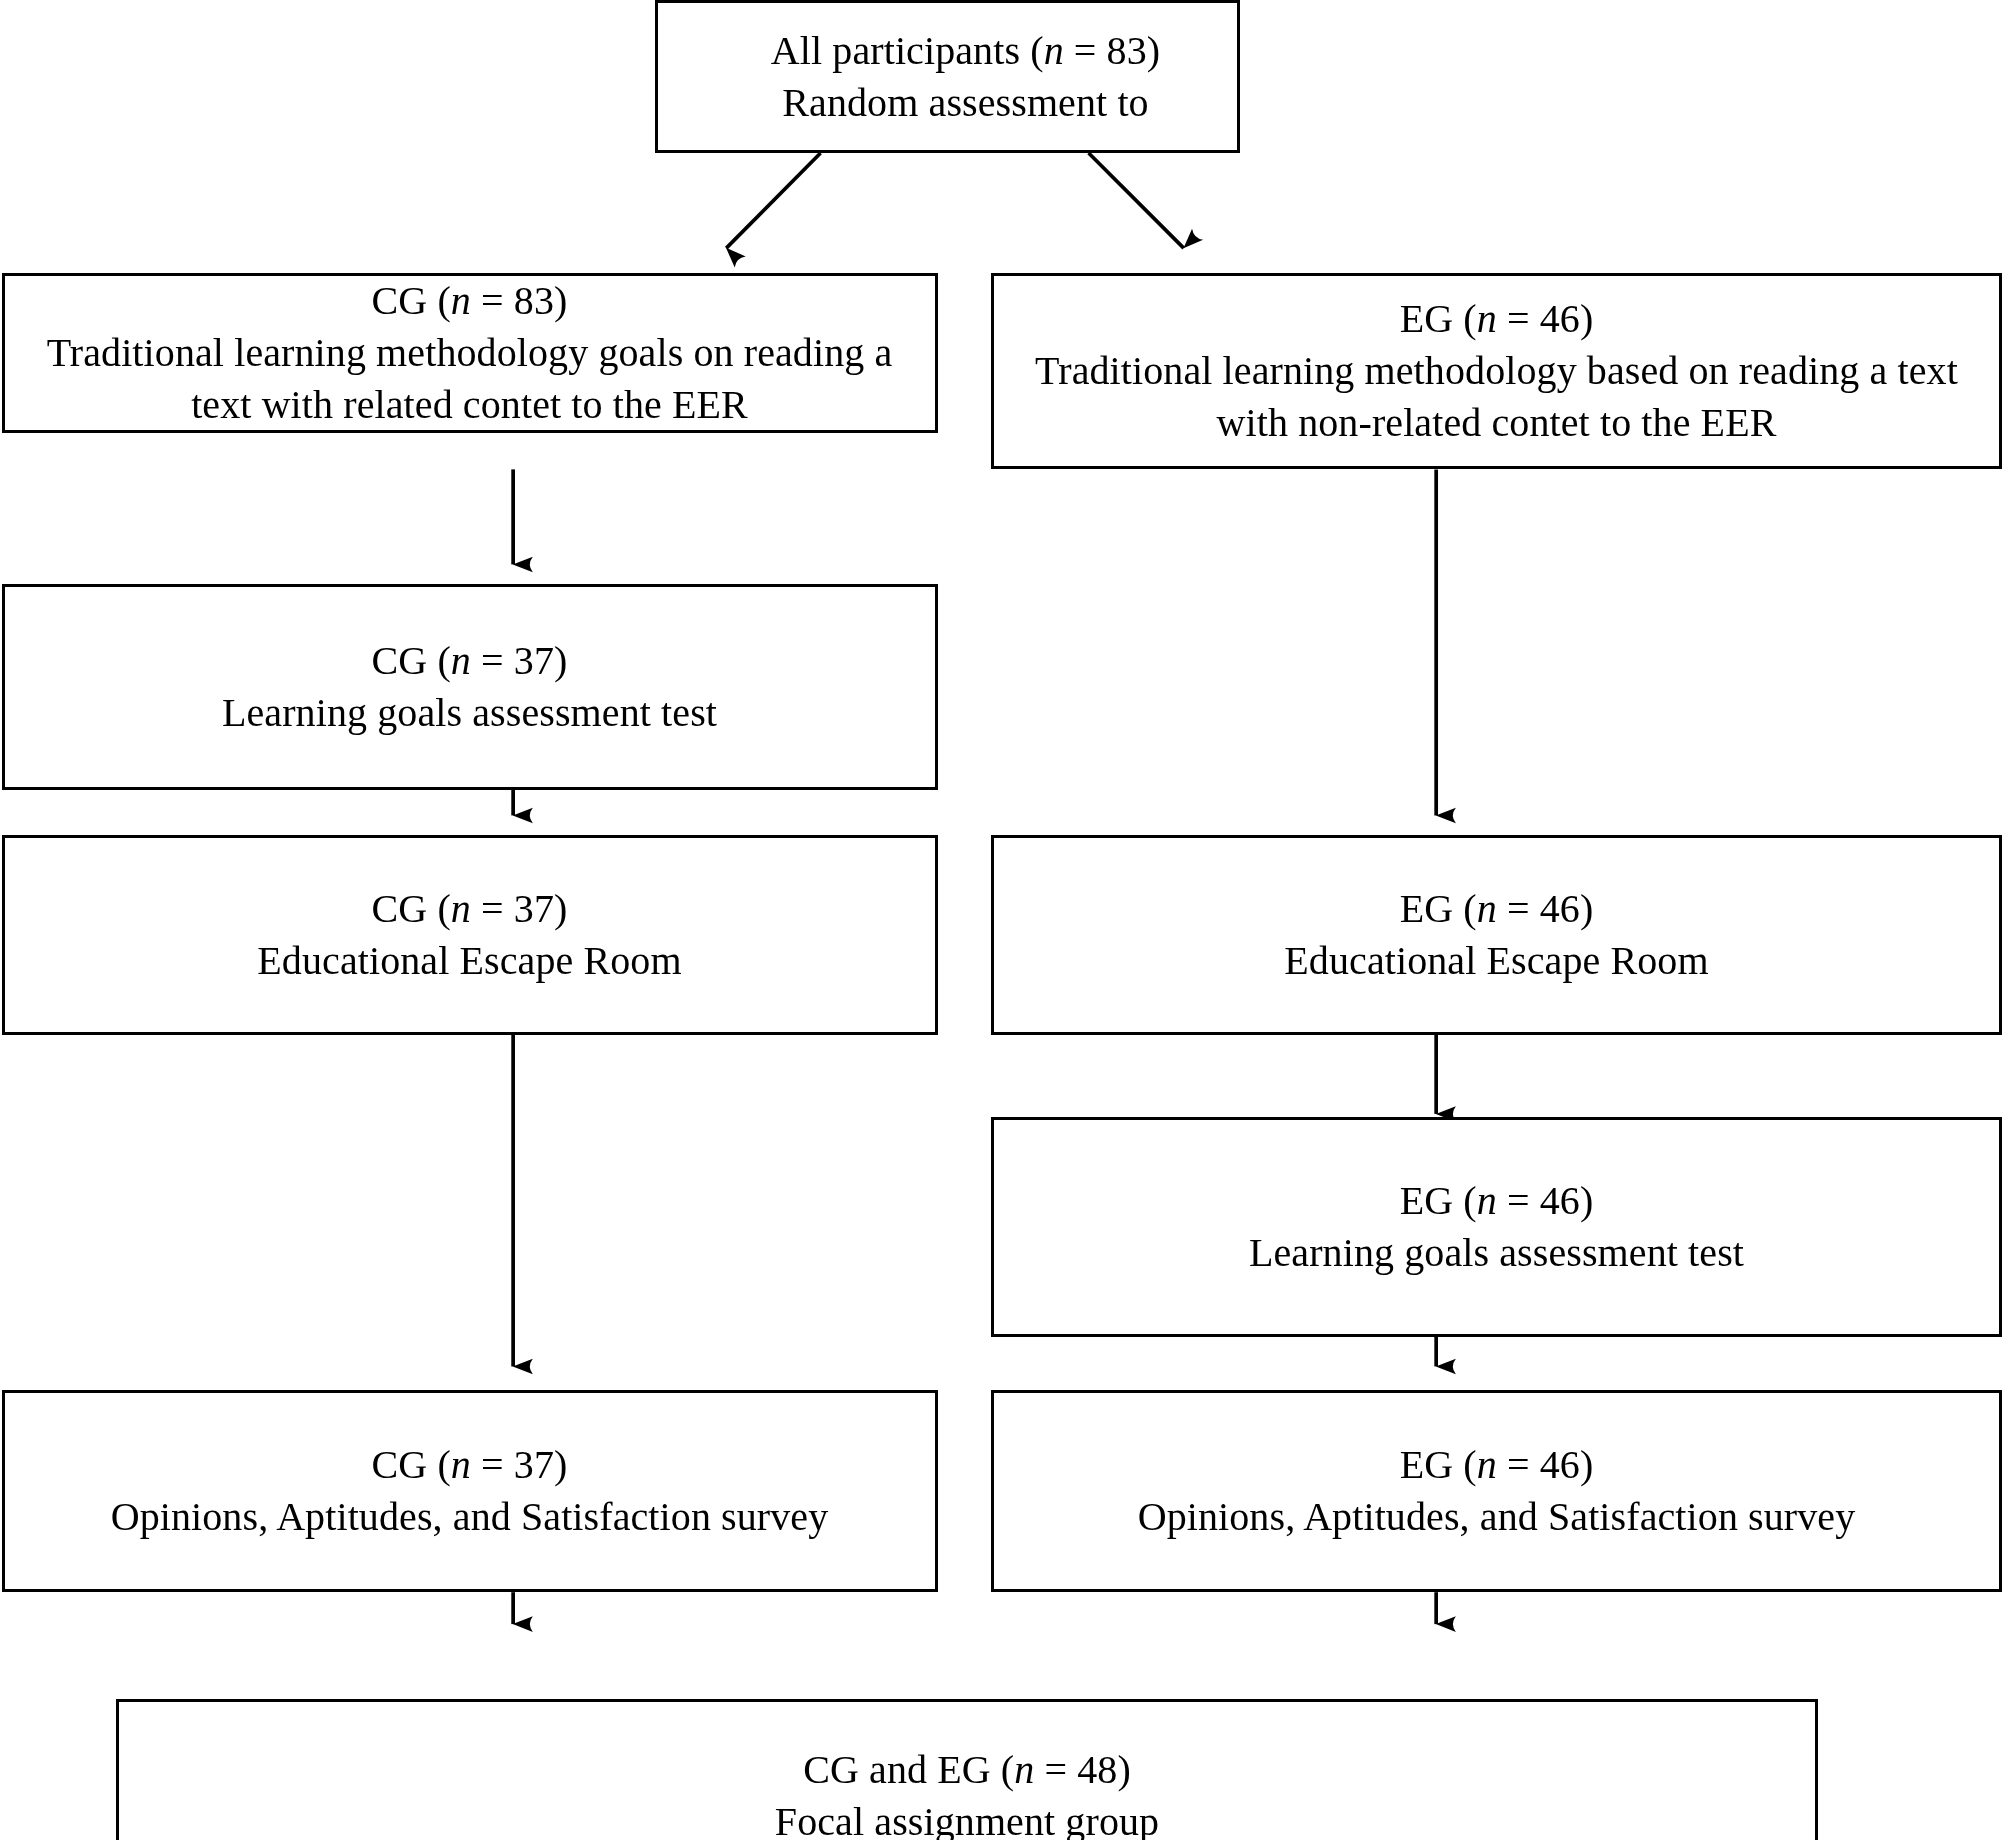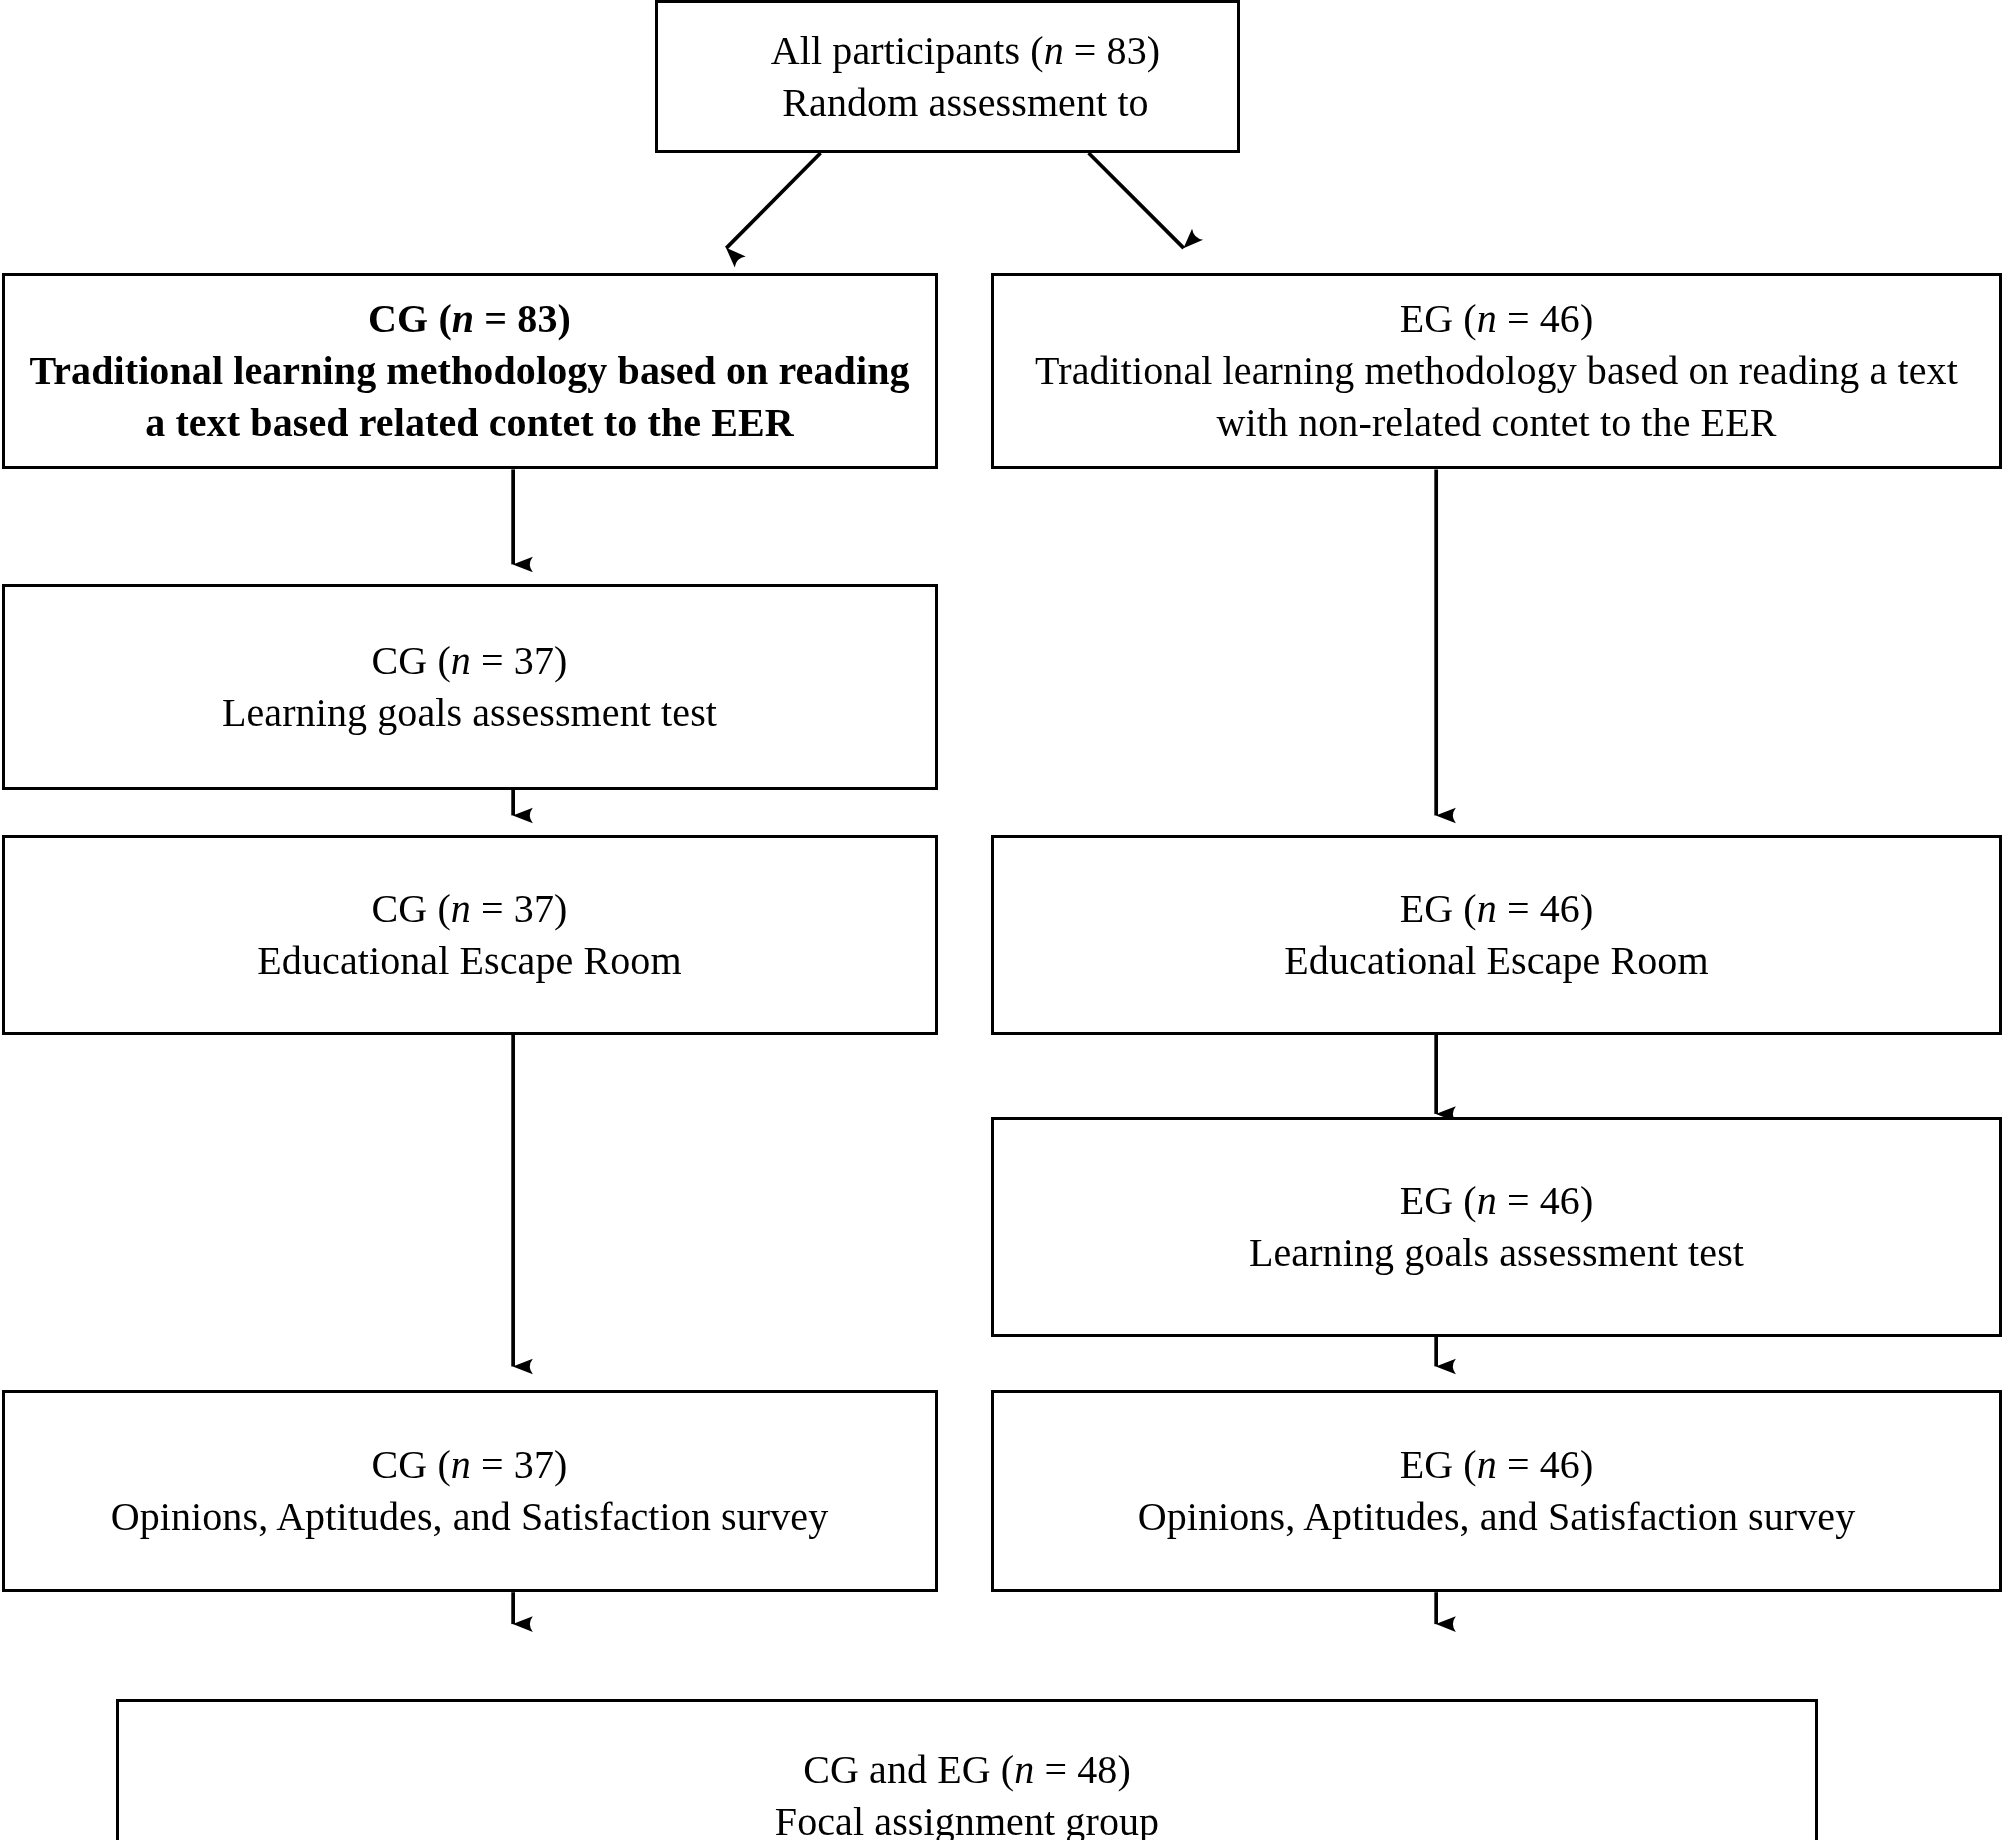--- a/index.html
+++ b/index.html
@@ -103,23 +103,23 @@
     <g>
       <line x1="1934" y1="2144" x2="1934" y2="2187" stroke="#000000" stroke-width="5" marker-end="url(#arrowhead-big)"></line>
     </g>
   </svg>
 
   <div class="node" style="left:655px; top:0px; width:585px; height:153px;padding-left:36px;">
     <span class="line">All participants (<em class="var">n</em> = 83)</span>
     <span class="line">Random assessment to</span>
   </div>
 
-  <div class="node" style="left:1.5px; top:273px; width:936px; height:196px; padding:0 19.3px;font-weight:bold;">
+  <div class="node" style="left:1.5px; top:273px; width:936px; height:160px; padding:0 19.3px;">
     <span class="line">CG (<em class="var">n</em> = 83)</span>
-    <span class="line wrap">Traditional learning methodology based on reading a text based related contet to the EER</span>
+    <span class="line wrap">Traditional learning methodology goals on reading a text with related contet to the EER</span>
   </div>
 
   <div class="node" style="left:991px; top:273px; width:1011px; height:196px; padding:0 19.3px;">
     <span class="line">EG (<em class="var">n</em> = 46)</span>
     <span class="line wrap">Traditional learning methodology based on reading a text with non-related contet to the EER</span>
   </div>
 
   <div class="node" style="left:1.5px; top:584px; width:936px; height:206px;">
     <span class="line">CG (<em class="var">n</em> = 37)</span>
     <span class="line">Learning goals assessment test</span>

